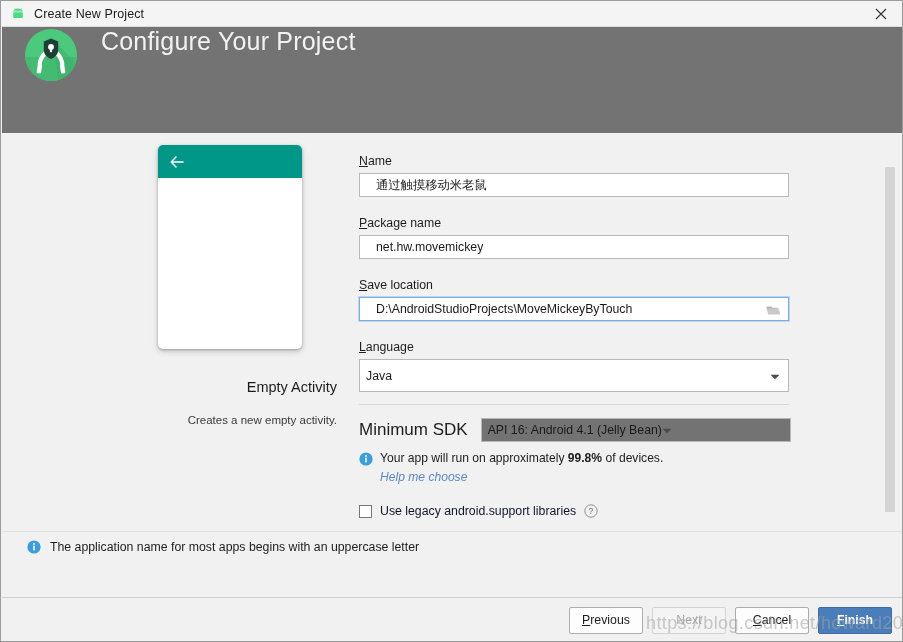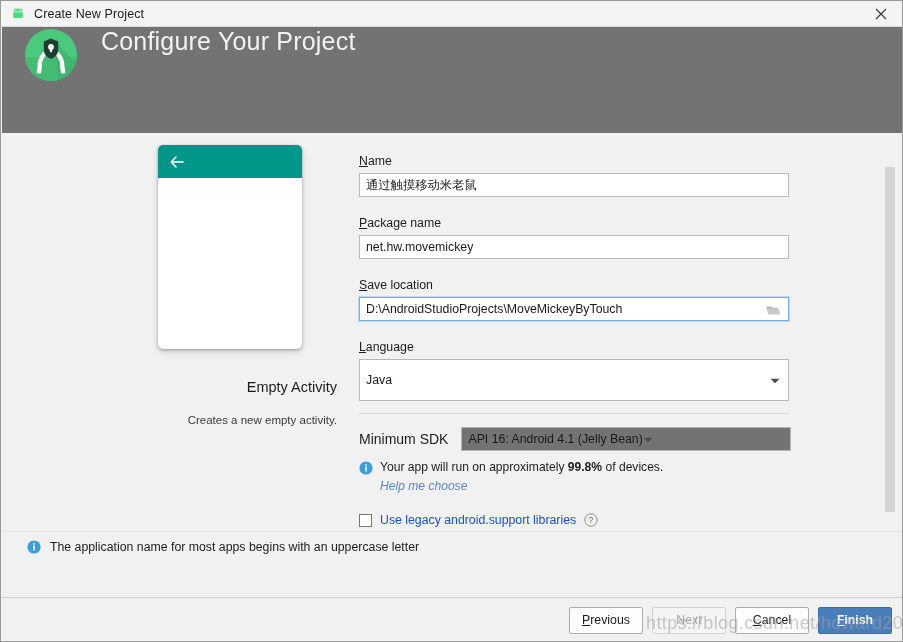--- a/index.html
+++ b/index.html
@@ -149,42 +149,42 @@
   .textbox {
     width: 430px;
     height: 24px;
     background: #ffffff;
     border: 1px solid #b8b8b8;
     box-sizing: border-box;
     display: flex;
     align-items: center;
     font-size: 12.3px;
     color: #1a1a1a;
-    padding: 0 6px;
+    padding: 0 16px;
     position: relative;
   }
   .textbox .val { white-space: nowrap; overflow: hidden; }
   .textbox.focused {
     border: 1px solid #7aaee0;
     box-shadow: 0 0 0 1px #bcd8f2;
   }
   .textbox .folder-btn {
     position: absolute;
     right: 1px; top: 1px;
     width: 28px; height: 22px;
     display: flex;
     align-items: center;
     justify-content: center;
     cursor: default;
   }
   .gap-a { height: 16px; }
 
   .combo {
     width: 430px;
-    height: 42px;
+    height: 33px;
     background: #ffffff;
     border: 1px solid #b8b8b8;
     box-sizing: border-box;
     display: flex;
     align-items: center;
     font-size: 12.3px;
     color: #1a1a1a;
     padding: 0 6px;
     position: relative;
   }
@@ -199,21 +199,21 @@
     background: #d8d8d8;
     margin-top: 12px;
   }
 
   .sdk-row {
     display: flex;
     align-items: center;
     margin-top: 13px;
   }
   .sdk-label {
-    font-size: 14px;
+    font-size: 17px;
     color: #1d1d1d;
     margin-right: 13px;
     white-space: nowrap;
   }
   .sdk-combo {
     width: 334px;
     height: 24px;
     background: #737373;
     border: 1px solid #b8b8b8;
     box-sizing: border-box;
@@ -259,21 +259,21 @@
   .cbox {
     width: 13px; height: 13px;
     border: 1px solid #767676;
     background: #fff;
     box-sizing: border-box;
     flex: 0 0 auto;
     margin-right: 8px;
   }
   .legacy-label {
     font-size: 12.3px;
-    color: #1d4ed8;
+    color: #0f172a;
   }
   .qmark {
     margin-left: 8px;
     width: 14px; height: 14px;
     display: inline-block;
   }
 
   
   .vscroll {
     position: absolute;

